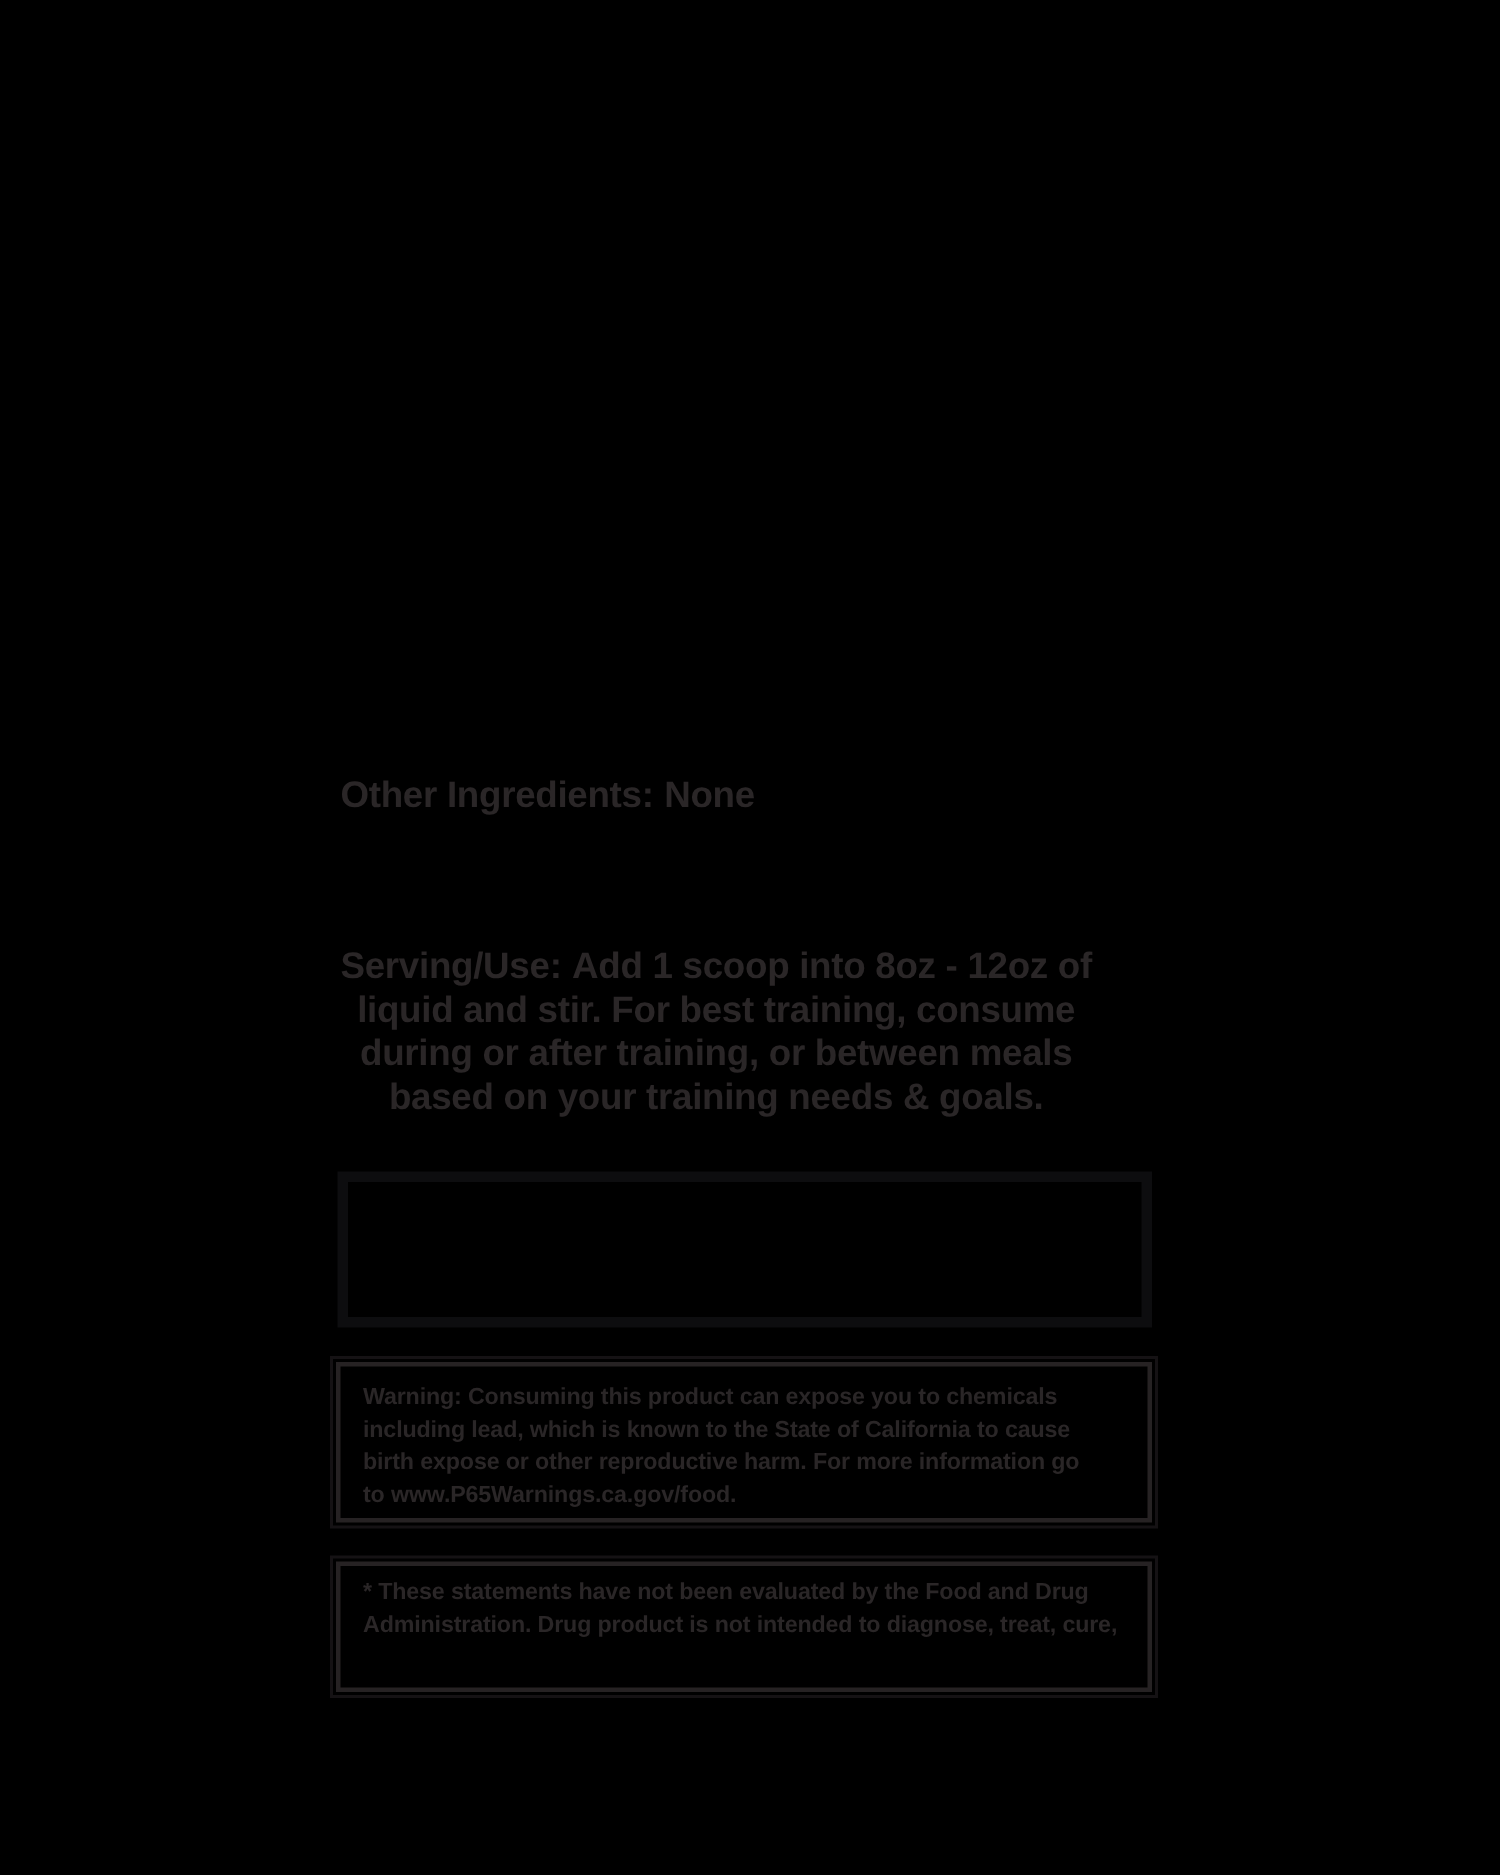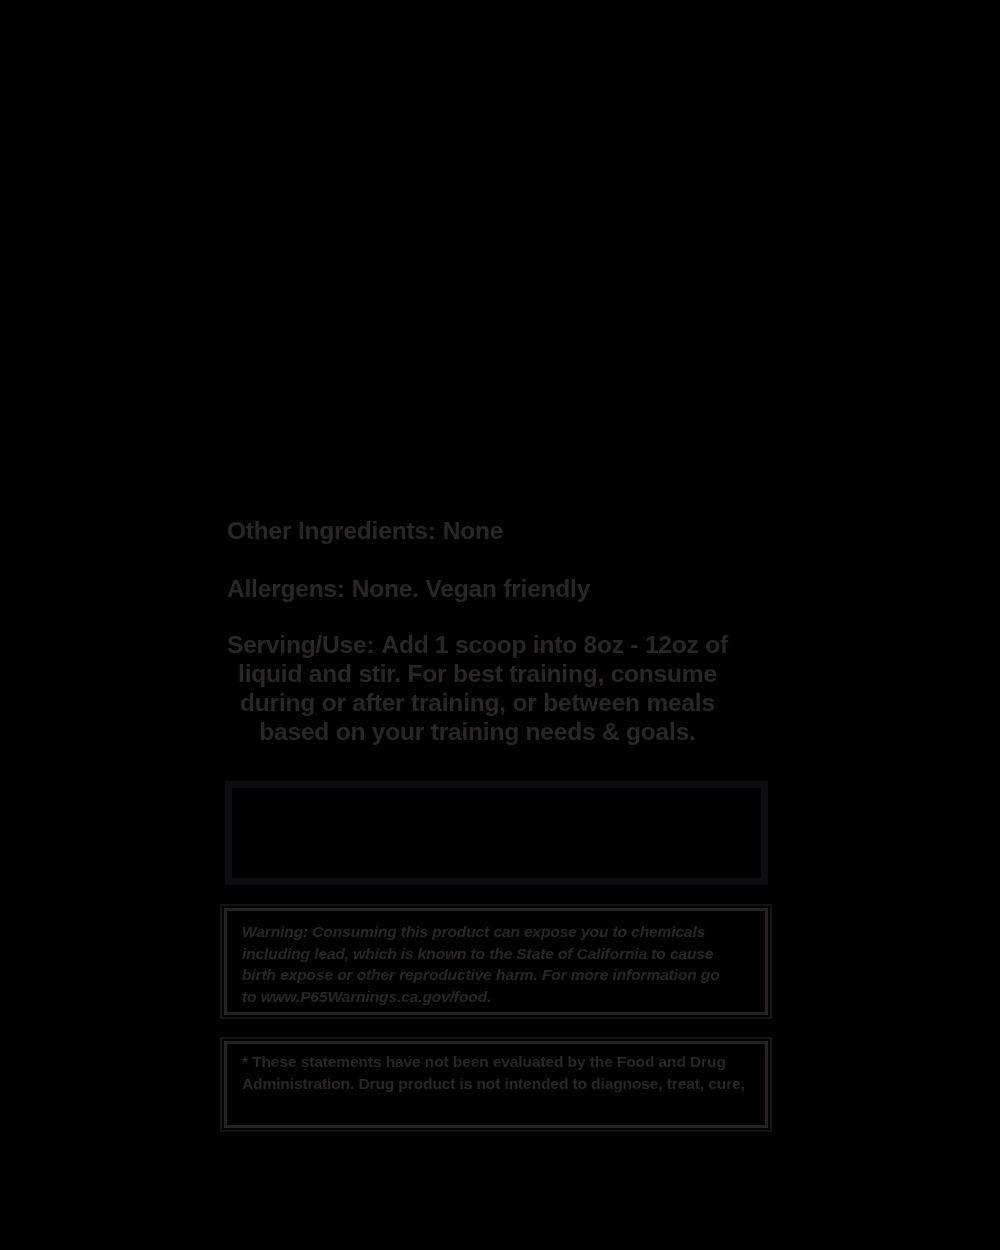--- a/index.html
+++ b/index.html
@@ -60,21 +60,20 @@
     background: #000000;
     color: #2a2627;
     font-weight: 700;
     font-size: 15.5px;
     letter-spacing: -0.1px;
   }
   .warning-box {
     top: 908px;
     height: 107px;
     padding: 10px 14px 0 15px;
-    font-style: italic;
   }
   .disclaimer-box {
     top: 1041px;
     height: 87px;
     padding: 7px 14px 0 15px;
   }
   .box-line {
     line-height: 21.6px;
     white-space: nowrap;
   }
@@ -84,23 +83,20 @@
 </style>
 </head>
 <body>
 
 <div class="canvas">
 
   <div class="txt big" style="top:516px">
     <span class="lead">Other Ingredients:</span><span>None</span>
   </div>
 
-  <div class="txt big" style="top:574px">
-    <span class="lead">Allergens:</span><span>None. Vegan friendly</span>
-  </div>
 
   <div class="txt big" style="top:630px">
     <div class="serving-line">
       <span class="lead">Serving/Use:</span><span>Add 1 scoop into 8oz - 12oz of</span>
     </div>
     <div class="serving-line">liquid and stir. For best training, consume</div>
     <div class="serving-line">during or after training, or between meals</div>
     <div class="serving-line">based on your training needs &amp; goals.</div>
   </div>
 

